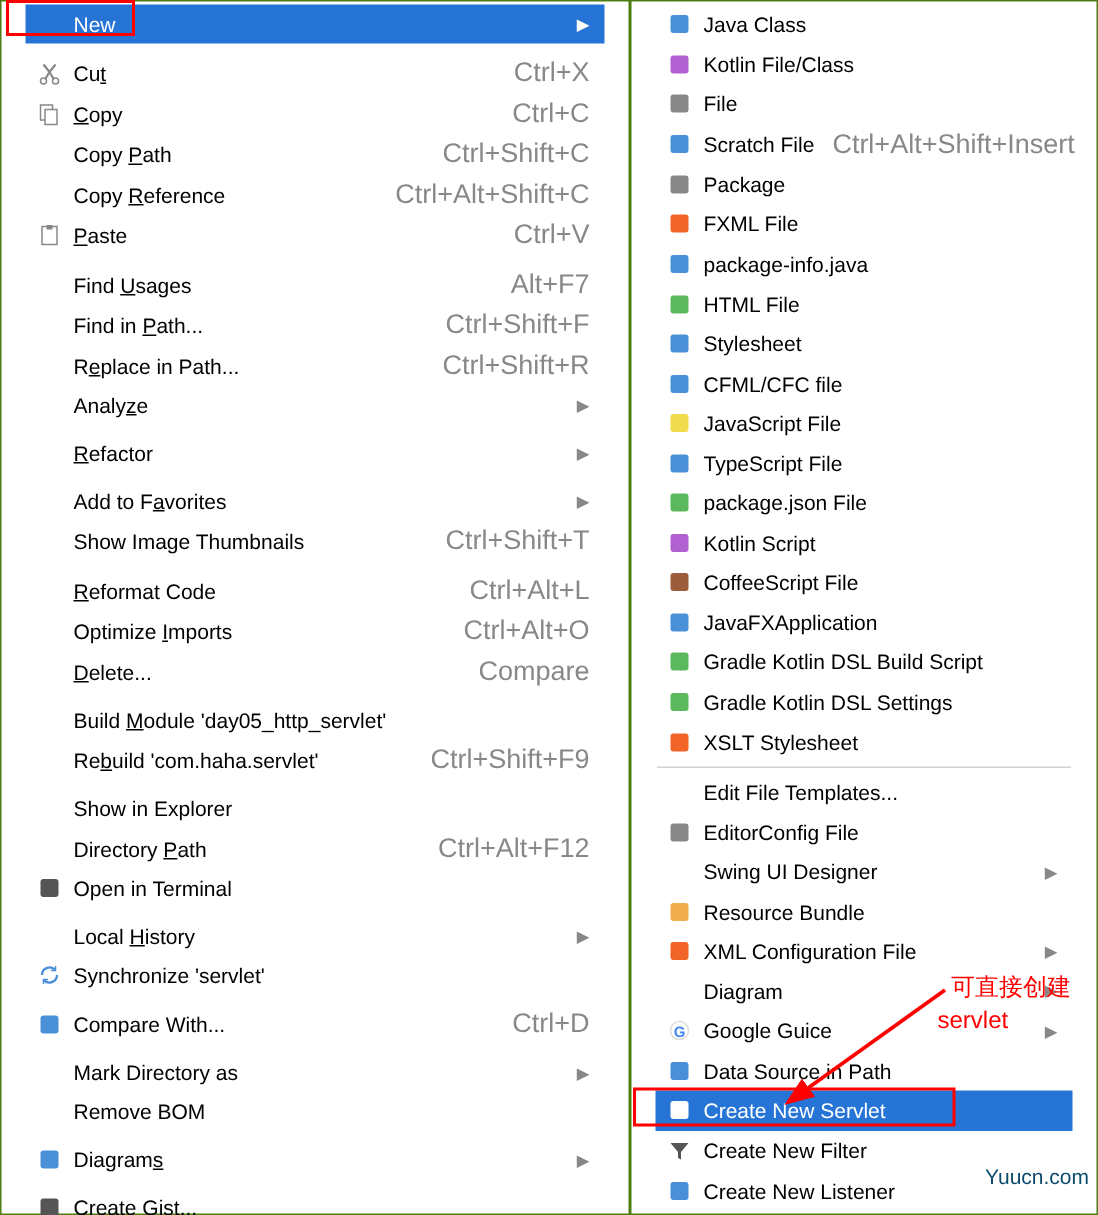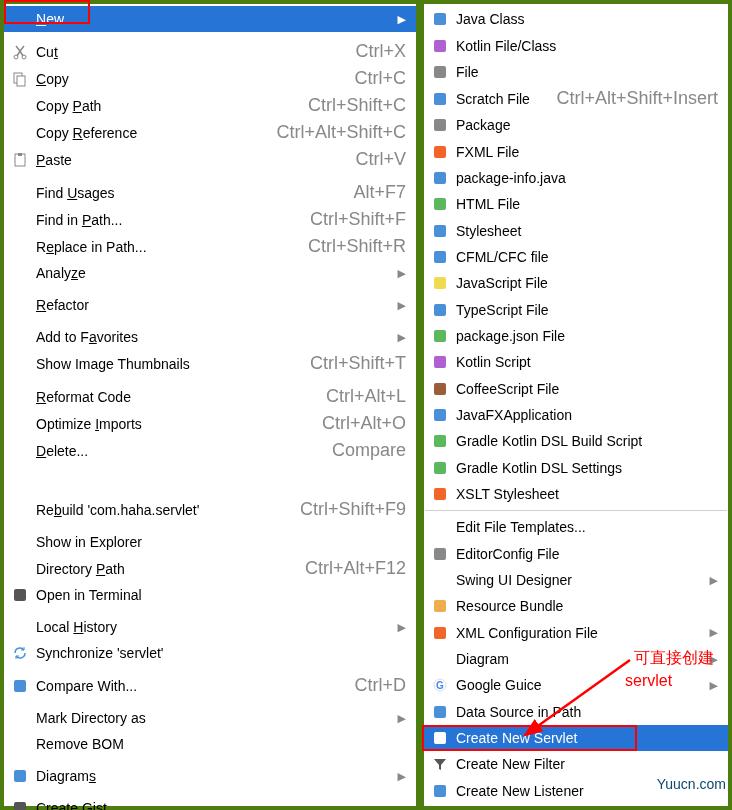--- a/index.html
+++ b/index.html
@@ -8,24 +8,24 @@
   font-size: 14px;
   background: #f0f0f0;
   width: 732px;
   height: 810px;
   display: flex;
   overflow: hidden;
   position: relative;
 }
 .menu {
   background: #ffffff;
-  border: 4px solid #4d7c0f;
+  border: 1px solid #4d7c0f;
   display: flex;
   flex-direction: column;
-  padding: 2px 0;
+  padding: 2px 16px;
   position: relative;
 }
 .left-menu { width: 420px; height: 810px; }
 .right-menu { width: 312px; height: 810px; }
 .menu-item {
   display: flex;
   align-items: center;
   padding: 4px 10px 4px 6px;
   color: #000;
   cursor: default;
@@ -152,20 +152,21 @@
       <span class="shortcut">Ctrl+Alt+O</span>
     </div>
     <div class="menu-item">
       <span class="icon-slot"></span>
       <span class="label"><span class="underline">D</span>elete...</span>
       <span class="shortcut">Compare</span>
     </div>
     <div class="sep"></div>
     <div class="menu-item">
       <span class="icon-slot"></span>
+      <span class="label">Build <span class="underline">M</span>odule 'day05_http_servlet'</span>
     </div>
     <div class="menu-item">
       <span class="icon-slot"></span>
       <span class="label">Re<span class="underline">b</span>uild 'com.haha.servlet'</span>
       <span class="shortcut">Ctrl+Shift+F9</span>
     </div>
     <div class="sep"></div>
     <div class="menu-item">
       <span class="icon-slot"></span>
       <span class="label">Show in Explorer</span>

